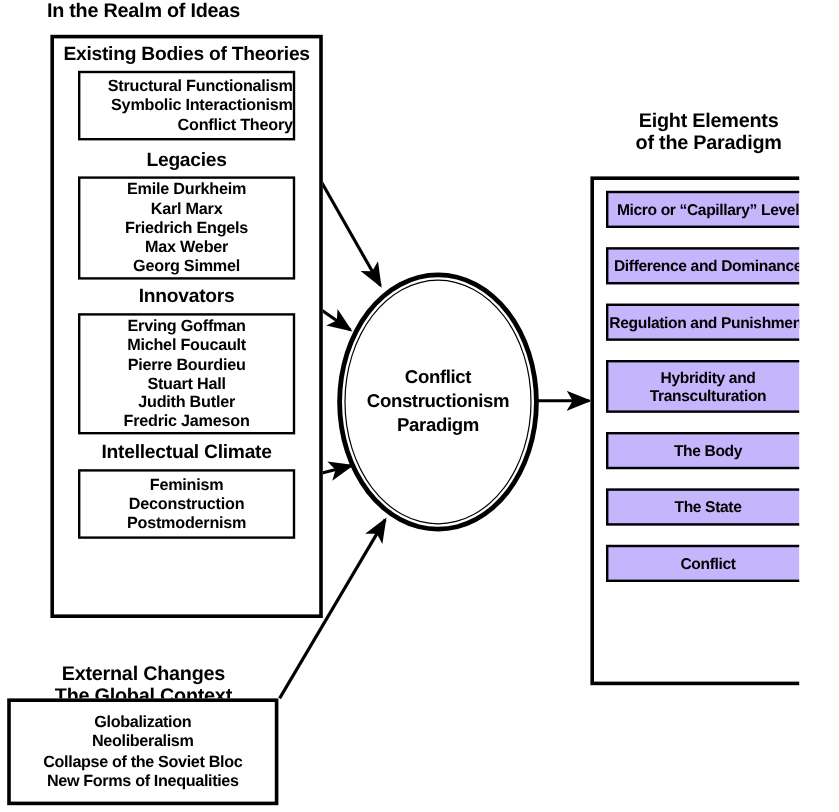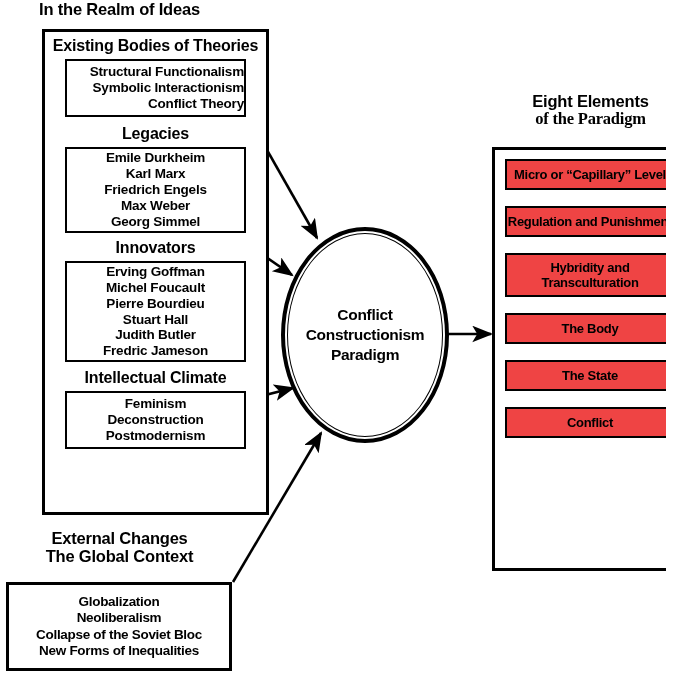--- a/index.html
+++ b/index.html
@@ -132,21 +132,21 @@
     left: 492px; top: 147px;
     width: 196px; height: 424px;
     border: 3px solid #000;
     box-sizing: border-box;
     background: #fff;
     padding: 9px 10px;
   }
   .element-box {
     border: 2px solid #000;
     box-sizing: border-box;
-    background: #ef4444;
+    background: #c4b5fd;
     text-align: center;
     font-weight: bold;
     font-size: 13px;
     letter-spacing: -0.3px;
     line-height: 1.18;
     display: flex;
     flex-direction: column;
     justify-content: center;
     align-items: center;
     width: 100%;
@@ -214,21 +214,21 @@
 
     <div class="group-heading" style="margin-top:7px;">Intellectual Climate</div>
     <div class="inner-box" style="margin:4px auto 0; width:181px; height:58px;">
       <span class="line">Feminism</span>
       <span class="line">Deconstruction</span>
       <span class="line">Postmodernism</span>
     </div>
   </div>
 
   <div id="external-title" class="abs section-title">
-    <span style="display:block;">External Changes</span>
+    <span style="display:block;margin-top:24px;">External Changes</span>
     <span style="display:block;">The Global Context</span>
   </div>
 
   <div id="external-box" class="abs">
     <span class="line">Globalization</span>
     <span class="line">Neoliberalism</span>
     <span class="line">Collapse of the Soviet Bloc</span>
     <span class="line">New Forms of Inequalities</span>
   </div>
 
@@ -236,26 +236,29 @@
   <div id="ellipse-inner" class="abs">
     <div id="ellipse-label">
       <span class="line">Conflict</span>
       <span class="line">Constructionism</span>
       <span class="line">Paradigm</span>
     </div>
   </div>
 
   <div id="elements-title" class="abs section-title">
     <span style="display:block;">Eight Elements</span>
-    <span style="display:block;font-family:Liberation Serif, serif;">of the Paradigm</span>
+    <span style="display:block;">of the Paradigm</span>
   </div>
 
   <div id="elements-panel" class="abs">
     <div class="element-box">
       <span class="line">Micro or “Capillary” Level</span>
+    </div>
+    <div class="element-box">
+      <span class="line">Difference and Dominance</span>
     </div>
     <div class="element-box">
       <span class="line">Regulation and Punishment</span>
     </div>
     <div class="element-box tall">
       <span class="line">Hybridity and</span>
       <span class="line">Transculturation</span>
     </div>
     <div class="element-box">
       <span class="line">The Body</span>

